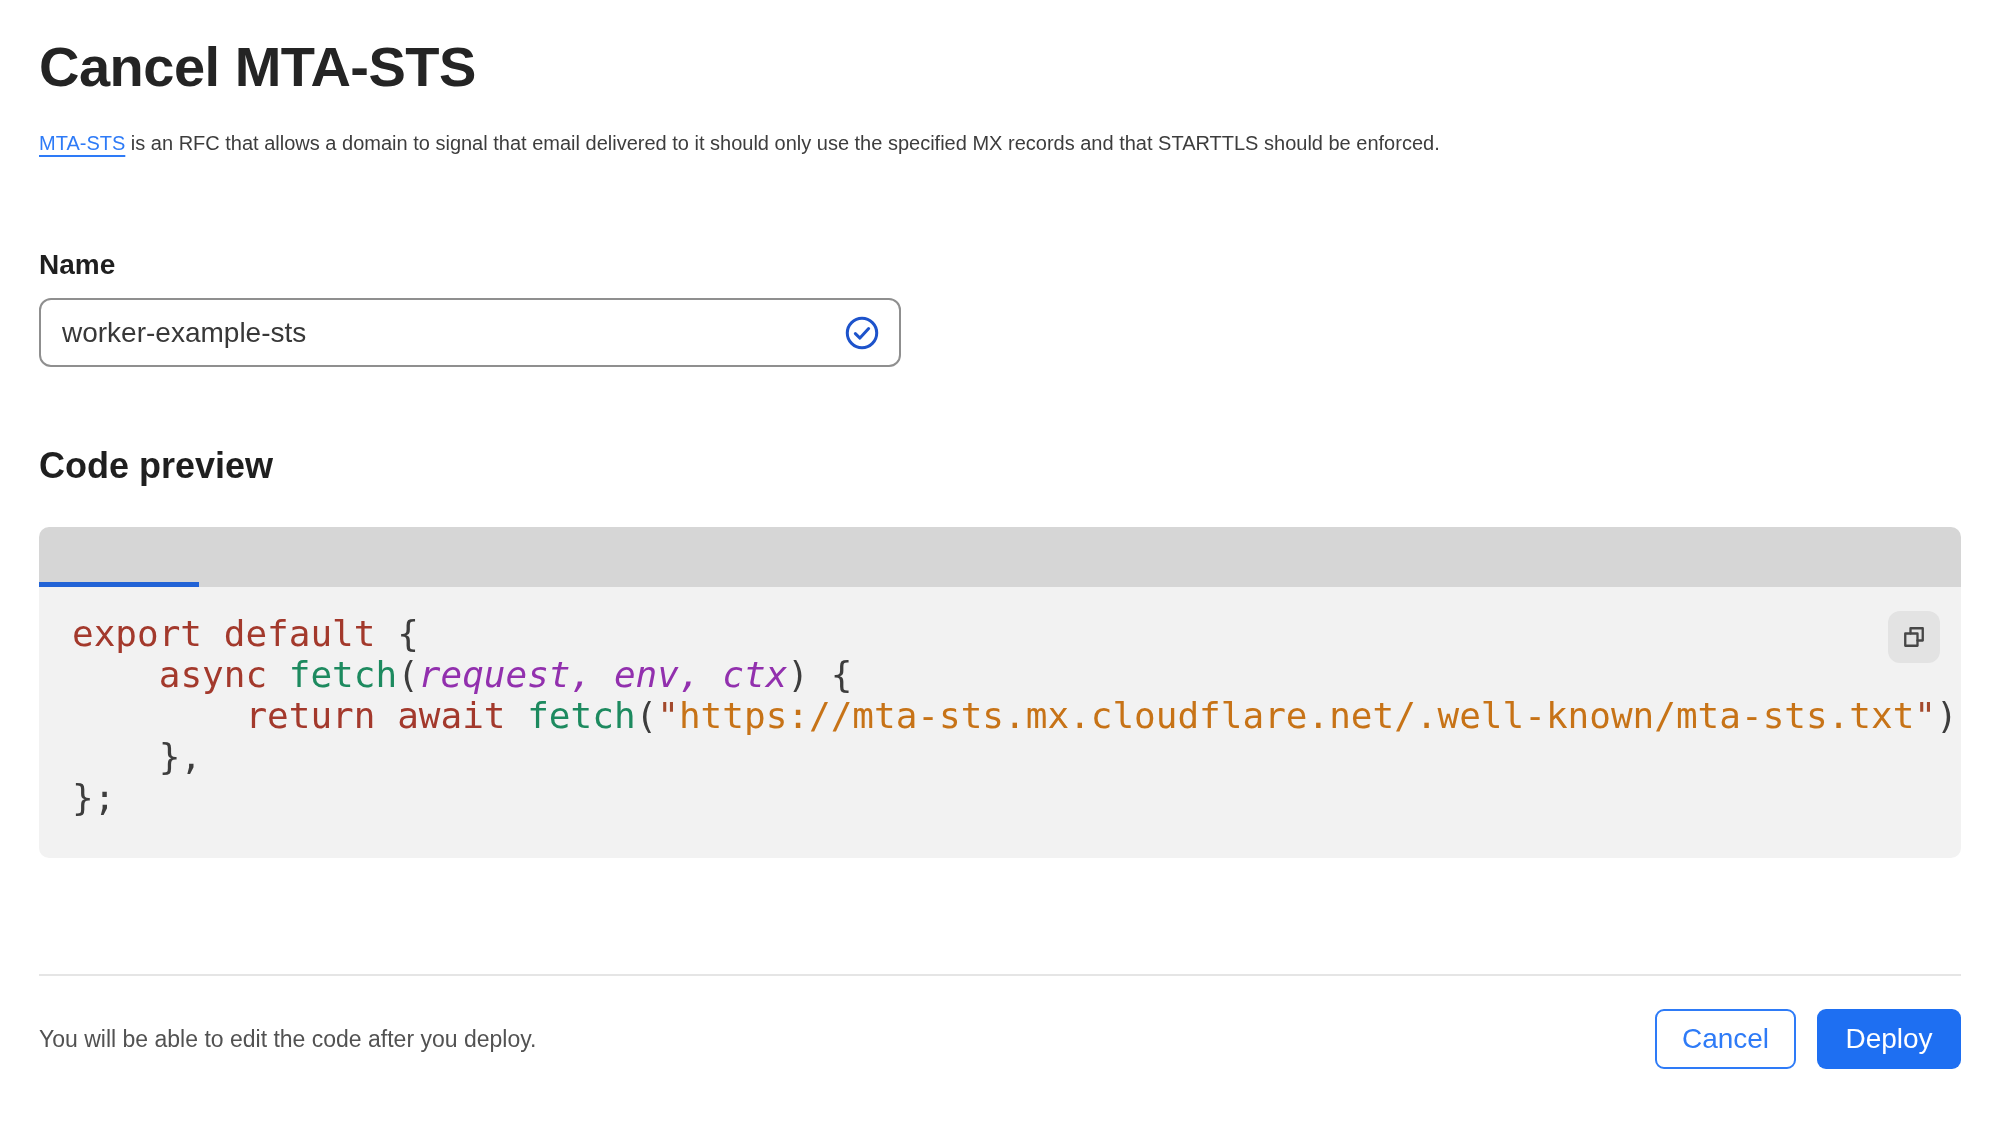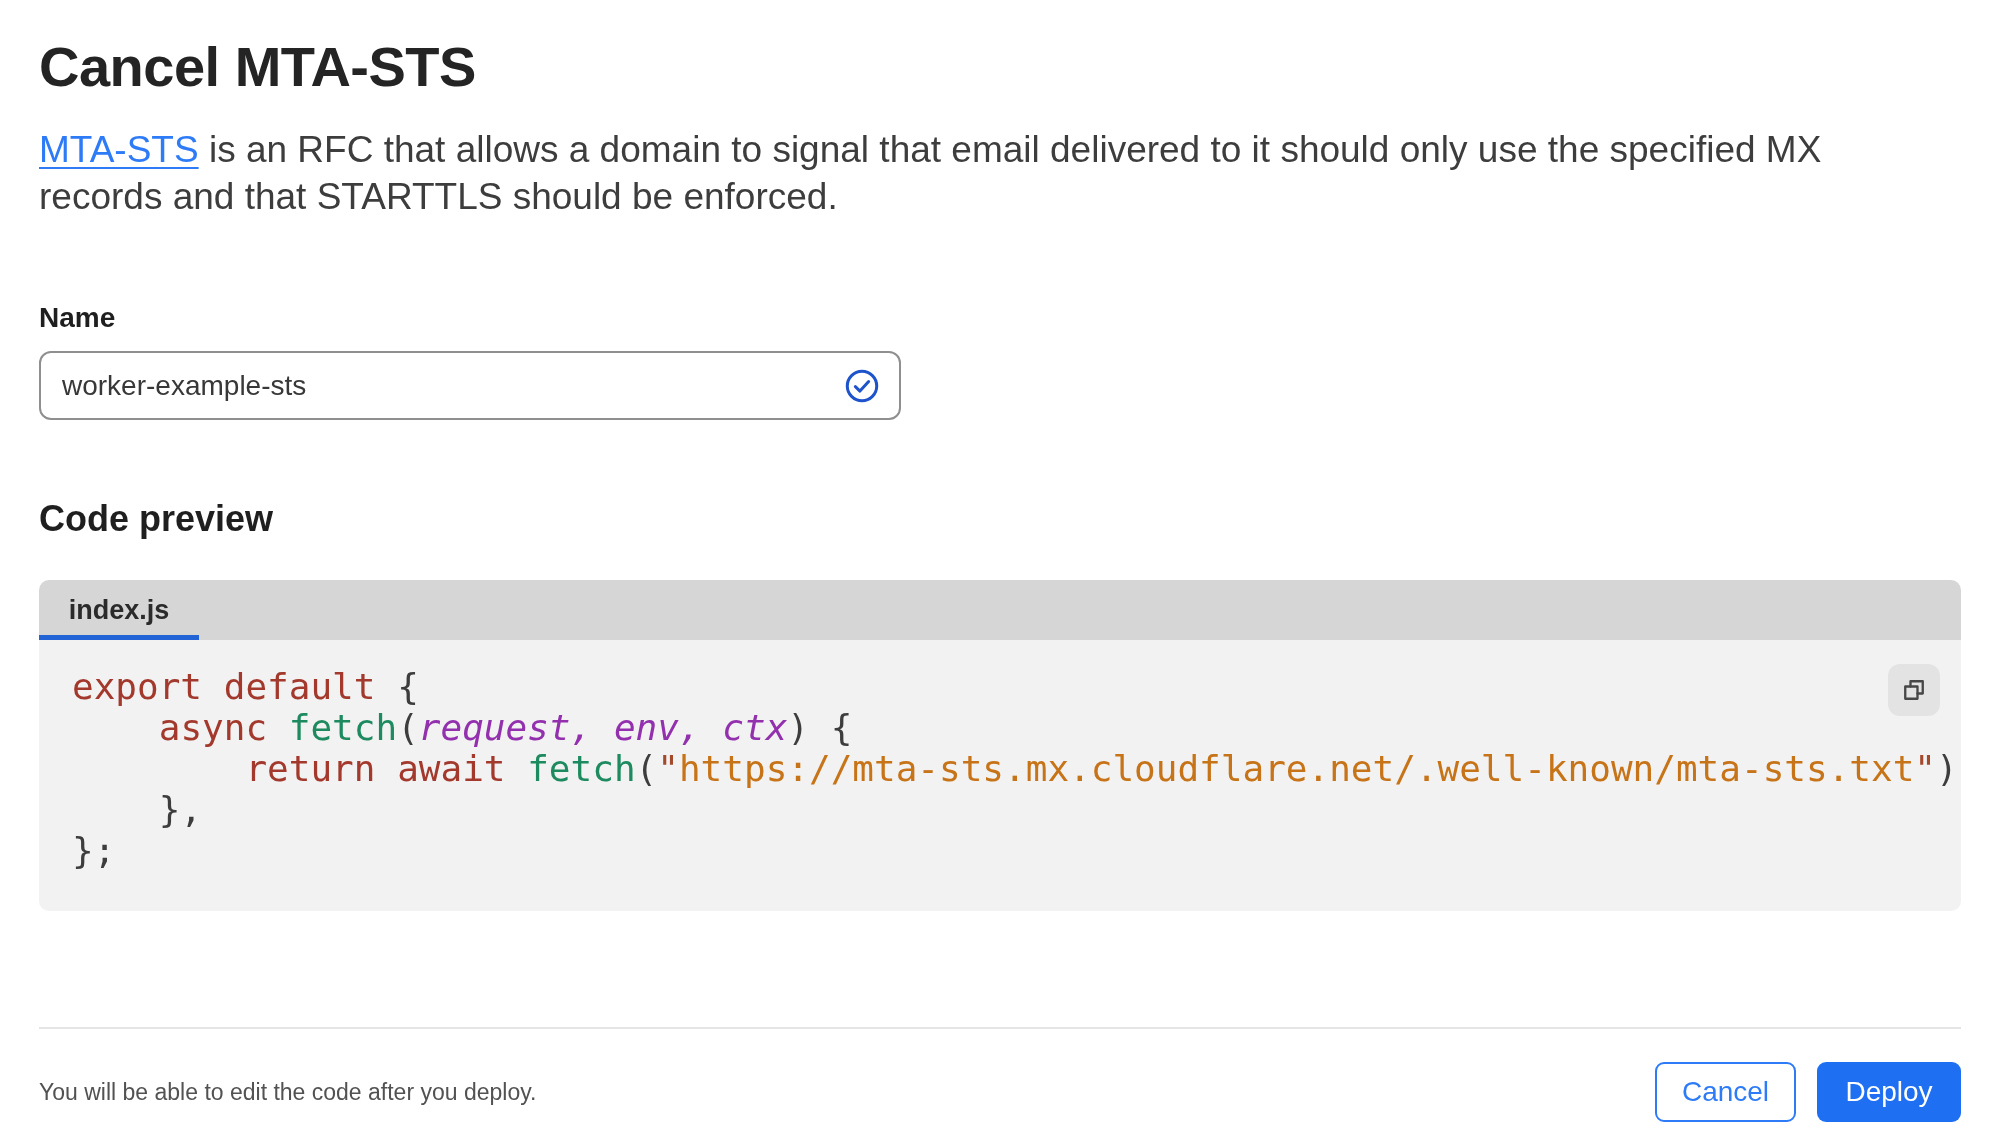--- a/index.html
+++ b/index.html
@@ -17,23 +17,23 @@
   .page-title {
     margin-top: 34px;
     font-size: 56px;
     font-weight: 700;
     letter-spacing: -0.5px;
     color: #242424;
     line-height: 66px;
   }
 
   .description {
-    margin-top: 26px;
+    margin-top: 20px;
     width: 1892px;
-    font-size: 37px;
+    font-size: 20px;
     line-height: 47px;
     color: #3d3d3d;
   }
   .description a {
     color: var(--accent-link, #2e7bf7);
     text-decoration: underline;
     text-underline-offset: 5px;
     text-decoration-thickness: 2px;
     cursor: pointer;
   }
@@ -207,23 +207,20 @@
         <circle cx="12" cy="12" r="9.3"></circle>
         <path d="M7.8 12.4 L10.7 15.2 L16.2 9.2"></path>
       </svg>
     </span>
   </div>
 
   <span class="section-label">Code preview</span>
 
   <div class="code-card">
     <div class="tab-bar">
-      <div class="tab">
-        <span>index.js</span>
-      </div>
       <div class="tab-indicator"></div>
     </div>
     <div class="code-body">
       <div>
           <div class="code-line"><span class="tok-kw">export</span><span class="tok-pl"> </span><span class="tok-kw">default</span><span class="tok-pl"> {</span></div>
           <div class="code-line"><span class="tok-pl">    </span><span class="tok-kw">async</span><span class="tok-pl"> </span><span class="tok-fn">fetch</span><span class="tok-pl">(</span><span class="tok-prm">request,</span><span class="tok-pl"> </span><span class="tok-prm">env,</span><span class="tok-pl"> </span><span class="tok-prm">ctx</span><span class="tok-pl">) {</span></div>
           <div class="code-line"><span class="tok-pl">        </span><span class="tok-kw">return</span><span class="tok-pl"> </span><span class="tok-kw">await</span><span class="tok-pl"> </span><span class="tok-fn">fetch</span><span class="tok-pl">(</span><span class="tok-q">"</span><span class="tok-str">https://mta-sts.mx.cloudflare.net/.well-known/mta-sts.txt</span><span class="tok-q">"</span><span class="tok-pl">)</span></div>
           <div class="code-line"><span class="tok-pl">    },</span></div>
           <div class="code-line"><span class="tok-pl">};</span></div>
         </div>

